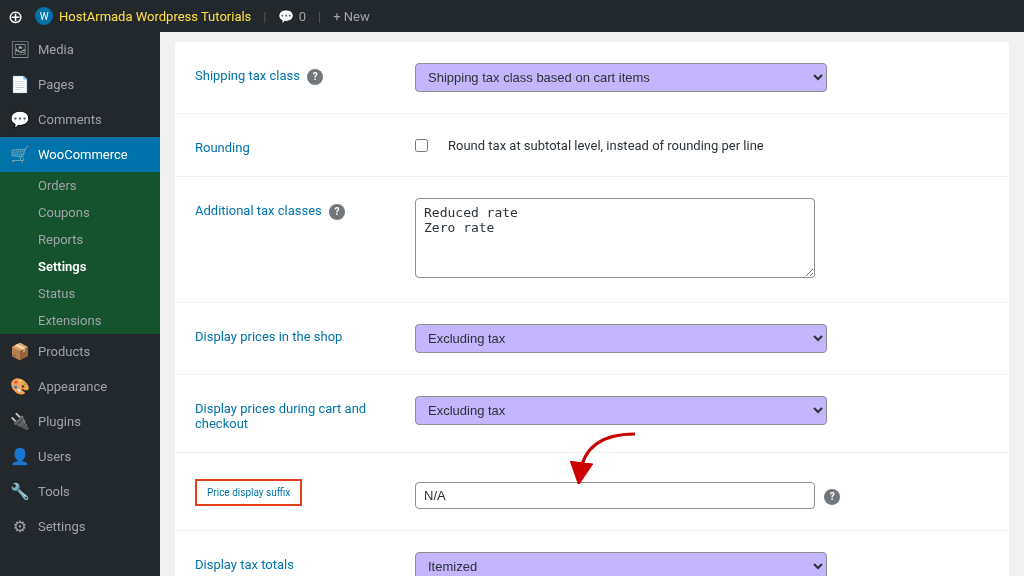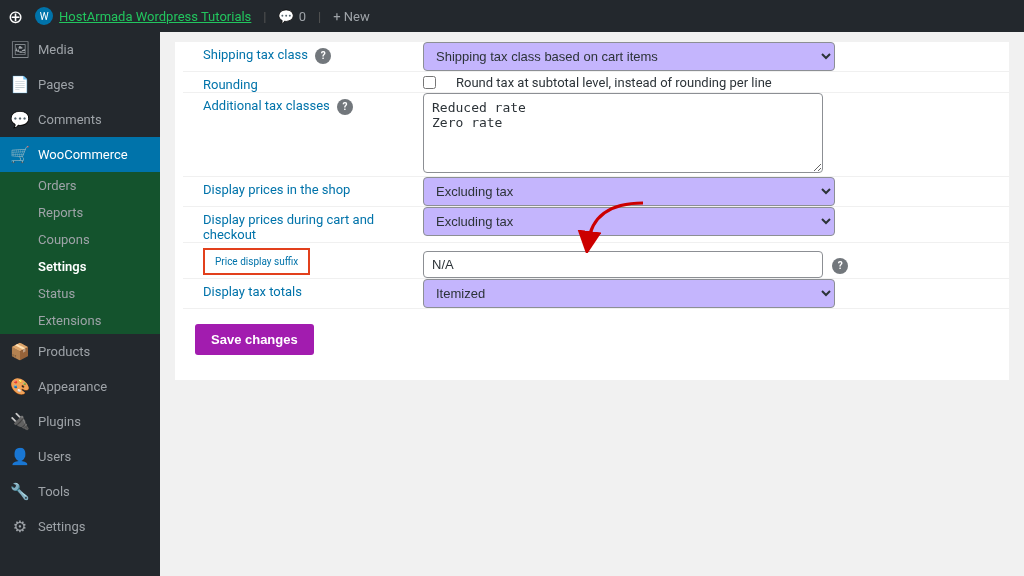--- a/index.html
+++ b/index.html
@@ -2,21 +2,21 @@
 <html><head>
   <meta charset="utf-8">
   <style>
     * { box-sizing: border-box; margin: 0; padding: 0; }
     body { font-family: -apple-system, BlinkMacSystemFont, "Segoe UI", Roboto, sans-serif; font-size: 13px; background: #f1f1f1; display: flex; flex-direction: column; height: 576px; overflow: hidden; }
 
     
     .topbar { background: #23282d; height: 32px; display: flex; align-items: center; padding: 0 8px; gap: 12px; flex-shrink: 0; }
     .topbar-logo { color: #fff; font-size: 18px; }
     .topbar-site { color: #ccc; font-size: 13px; display: flex; align-items: center; gap: 6px; }
-    .topbar-site .site-name { color: #22c55e; text-decoration: underline; }
+    .topbar-site .site-name { color: #fde047; }
     .topbar-site .wp-icon { background: #0073aa; border-radius: 50%; width: 18px; height: 18px; display: flex; align-items: center; justify-content: center; color: #fff; font-size: 10px; }
     .topbar-comments { color: #9ea3a8; font-size: 13px; display: flex; align-items: center; gap: 4px; }
     .topbar-new { color: #9ea3a8; font-size: 13px; display: flex; align-items: center; gap: 4px; text-align: center; }
     .topbar-sep { color: #555; }
 
     
     .main-layout { display: flex; flex: 1; overflow: hidden; }
 
     
     .sidebar { width: 160px; background: #23282d; flex-shrink: 0; overflow-y: auto; }
@@ -37,21 +37,21 @@
     .checkbox-row { display: flex; align-items: center; gap: 20px; padding-top: 3px; }
     .checkbox-row input[type=checkbox] { margin: 0; }
     .checkbox-label { color: #2c3338; font-size: 13px; }
 
     textarea.form-textarea { width: 400px; height: 80px; border: 1px solid #8c8f94; border-radius: 4px; padding: 6px 8px; font-size: 13px; color: #2c3338; resize: vertical; }
 
     input.form-input { width: 400px; padding: 5px 8px; border: 1px solid #8c8f94; border-radius: 4px; font-size: 13px; color: #2c3338; }
 
     .save-btn { background: #a21caf; color: #fff; border: none; padding: 8px 16px; border-radius: 3px; font-size: 13px; cursor: pointer; font-weight: 600; }
 
-    .row-wrap { display: flex; align-items: flex-start; padding: 0 20px; border-bottom: 1px solid #f0f0f0; margin-left: 8px; }
+    .row-wrap { display: flex; align-items: flex-start; padding: 21px 20px; border-bottom: 1px solid #f0f0f0; }
     .row-label { width: 220px; flex-shrink: 0; padding-right: 20px; padding-top: 5px; }
     .row-content { flex: 1; }
 
     .label-text { font-size: 13px; color: #0073aa; font-weight: 400; }
     .label-highlighted { display: inline-block; border: 2px solid #e2401c; padding: 6px 10px; font-size: 10px; color: #0073aa; font-weight: 400; background: #fff; }
   </style>
 </head>
 <body>
 
 <div class="topbar">
@@ -85,22 +85,22 @@
     <div class="sidebar-item">
       <span class="icon">💬</span>
       <span>Comments</span>
     </div>
     <div class="sidebar-item active">
       <span class="icon">🛒</span>
       <span>WooCommerce</span>
     </div>
     <div class="sidebar-submenu">
       <a class="sub-item">Orders</a>
+      <a class="sub-item">Coupons</a>
       <a class="sub-item">Reports</a>
-      <a class="sub-item">Coupons</a>
       <a class="sub-item active">Settings</a>
       <a class="sub-item">Status</a>
       <a class="sub-item">Extensions</a>
     </div>
     <div class="sidebar-item">
       <span class="icon">📦</span>
       <span>Products</span>
     </div>
     <div class="sidebar-item">
       <span class="icon">🎨</span>

